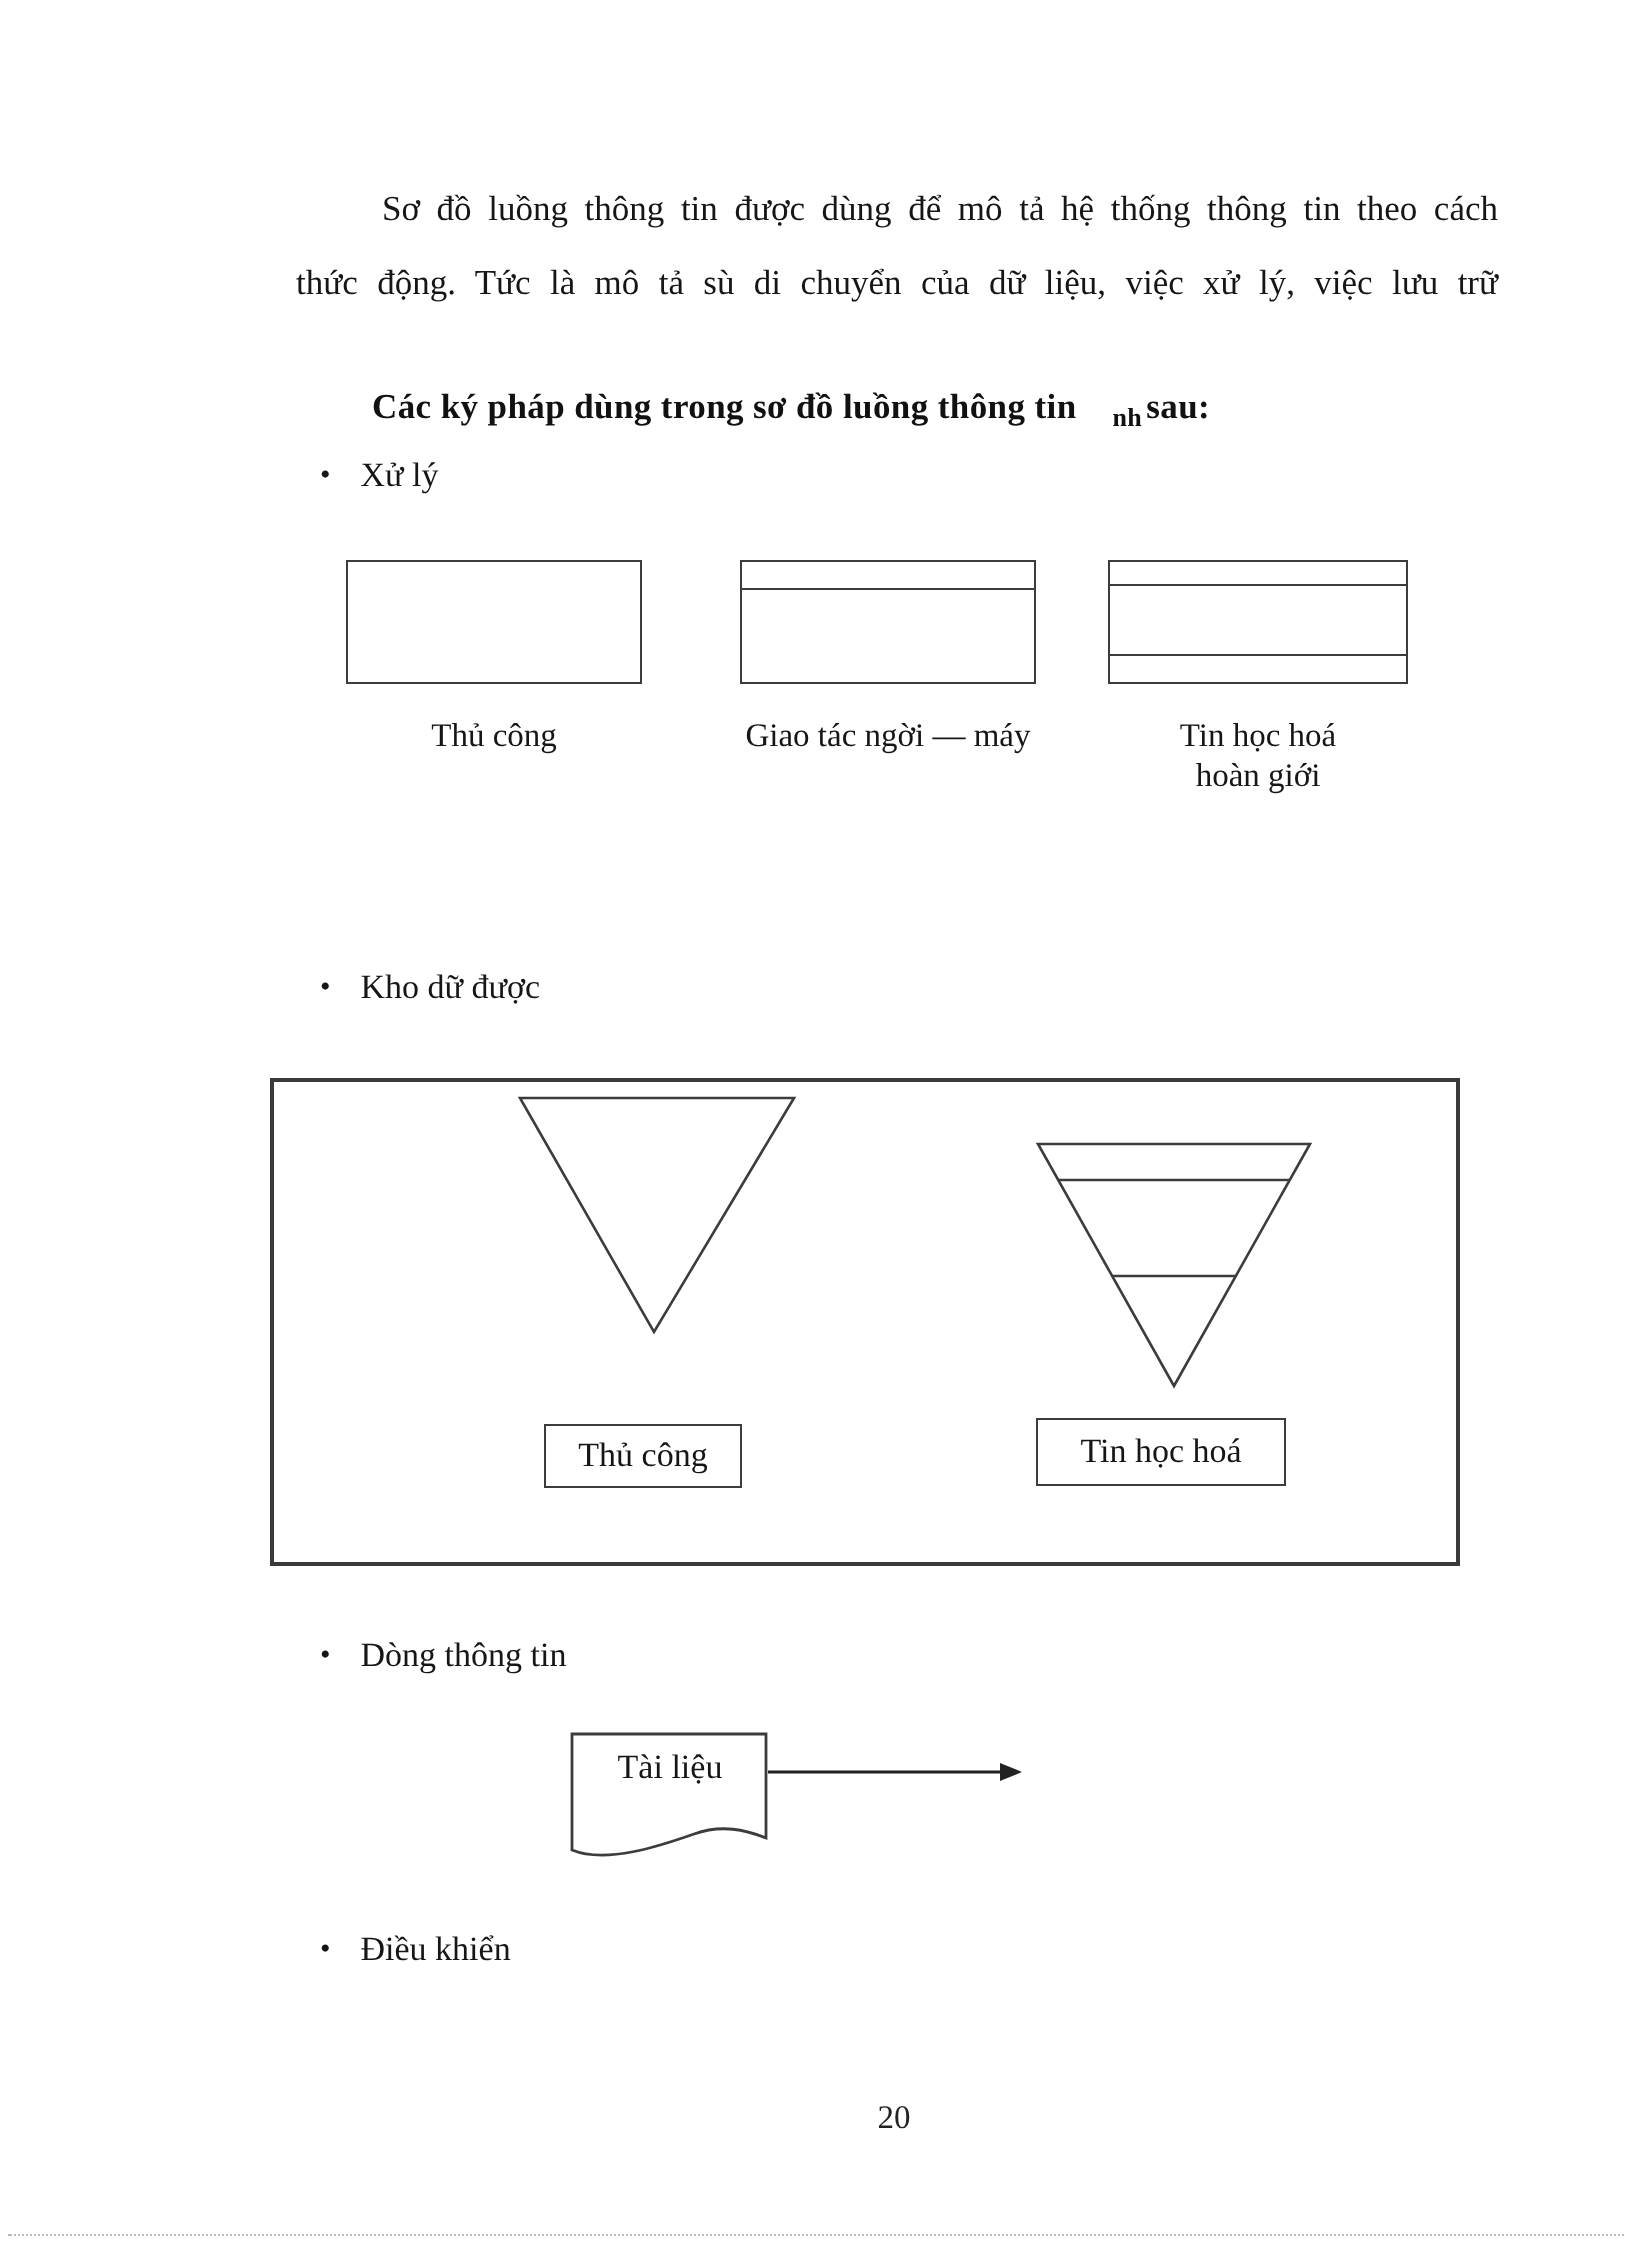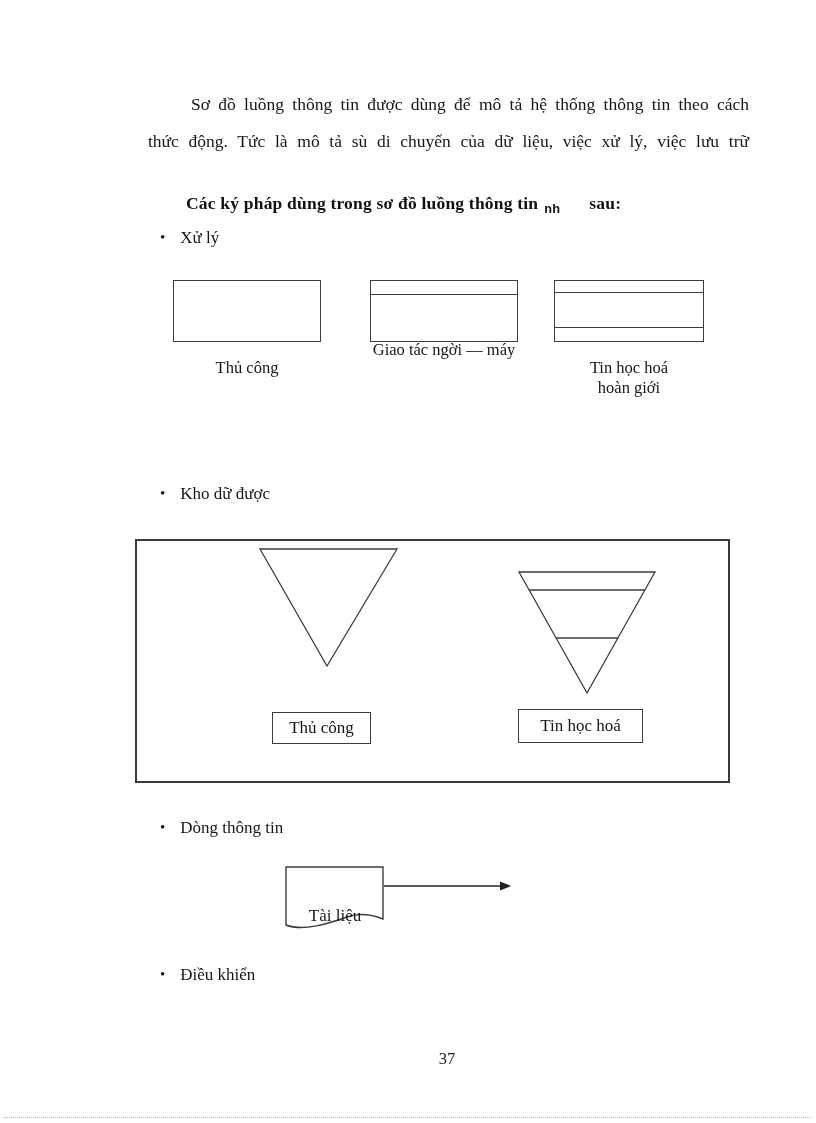--- a/index.html
+++ b/index.html
@@ -28,24 +28,23 @@
   
   .heading {
     position: absolute;
     left: 186px; top: 193px;
     font-size: 17.5px; font-weight: bold; color: #111;
     letter-spacing: 0.2px;
   }
   .heading .sub {
     font-size: 13px;
     vertical-align: -4px;
-    margin-left: 6px;
-    font-family: Liberation Mono, monospace;
+    margin-left: 18px;
   }
-  .heading .tail { margin-left: 29px; }
+  .heading .tail { margin-left: 2px; }
   
   .bullet-item {
     position: absolute;
     left: 160px;
     font-size: 17px;
     color: #161616;
     display: flex; align-items: baseline;
   }
   .bullet-item .dot {
     font-size: 15px;
@@ -71,21 +70,21 @@
   }
   .r2 .hline { top: 13px; }
   .r3 .hline.t { top: 11px; }
   .r3 .hline.b { top: 46px; }
   .proc-label {
     position: absolute;
     font-size: 16.5px; color: #161616;
     text-align: center; line-height: 20px;
   }
   .pl1 { left: 163px; top: 358px; width: 168px; }
-  .pl2 { left: 344px; top: 340px; width: 200px; }
+  .pl2 { left: 344px; top: 358px; width: 200px; }
   .pl3 { left: 544px; top: 358px; width: 170px; }
   
   .store-box {
     position: absolute;
     left: 135px; top: 539px; width: 595px; height: 244px;
     border: 2px solid #3a3a3a;
     background: #fff;
   }
   .store-box svg { position: absolute; left: 0; top: 0; }
   .store-label {
@@ -95,21 +94,21 @@
     display: flex; align-items: center; justify-content: center;
     background: #fff;
   }
   .sl1 { left: 135px; top: 171px; width: 99px; height: 32px; }
   .sl2 { left: 381px; top: 168px; width: 125px; height: 34px; }
   
   .doc-wrap { position: absolute; left: 285px; top: 864px; width: 230px; height: 72px; }
   .doc-wrap svg { position: absolute; left: 0; top: 0; }
   .doc-text {
     position: absolute; left: 0px; top: 10px; width: 100px;
-    text-align: center; font-size: 17px; color: #161616; margin-top: 32px;
+    text-align: center; font-size: 17px; color: #161616;
   }
   
   .page-number {
     position: absolute;
     left: 137px; top: 1049px; width: 620px;
     text-align: center;
     font-size: 16.5px; color: #222;
   }
   .bottom-rule {
     position: absolute;
@@ -184,16 +183,16 @@
       <polygon points="215,17.5 226,22 215,26.5" fill="#222"></polygon>
     </svg>
     <div class="doc-text">Tài liệu</div>
   </div>
 
   <div class="bullet-item b-dieu">
     <span class="dot">•</span>
     <span>Điều khiển</span>
   </div>
 
-  <div class="page-number">37</div>
+  <div class="page-number">20</div>
   <div class="bottom-rule"></div>
 
 </div>
 
 </body></html>

